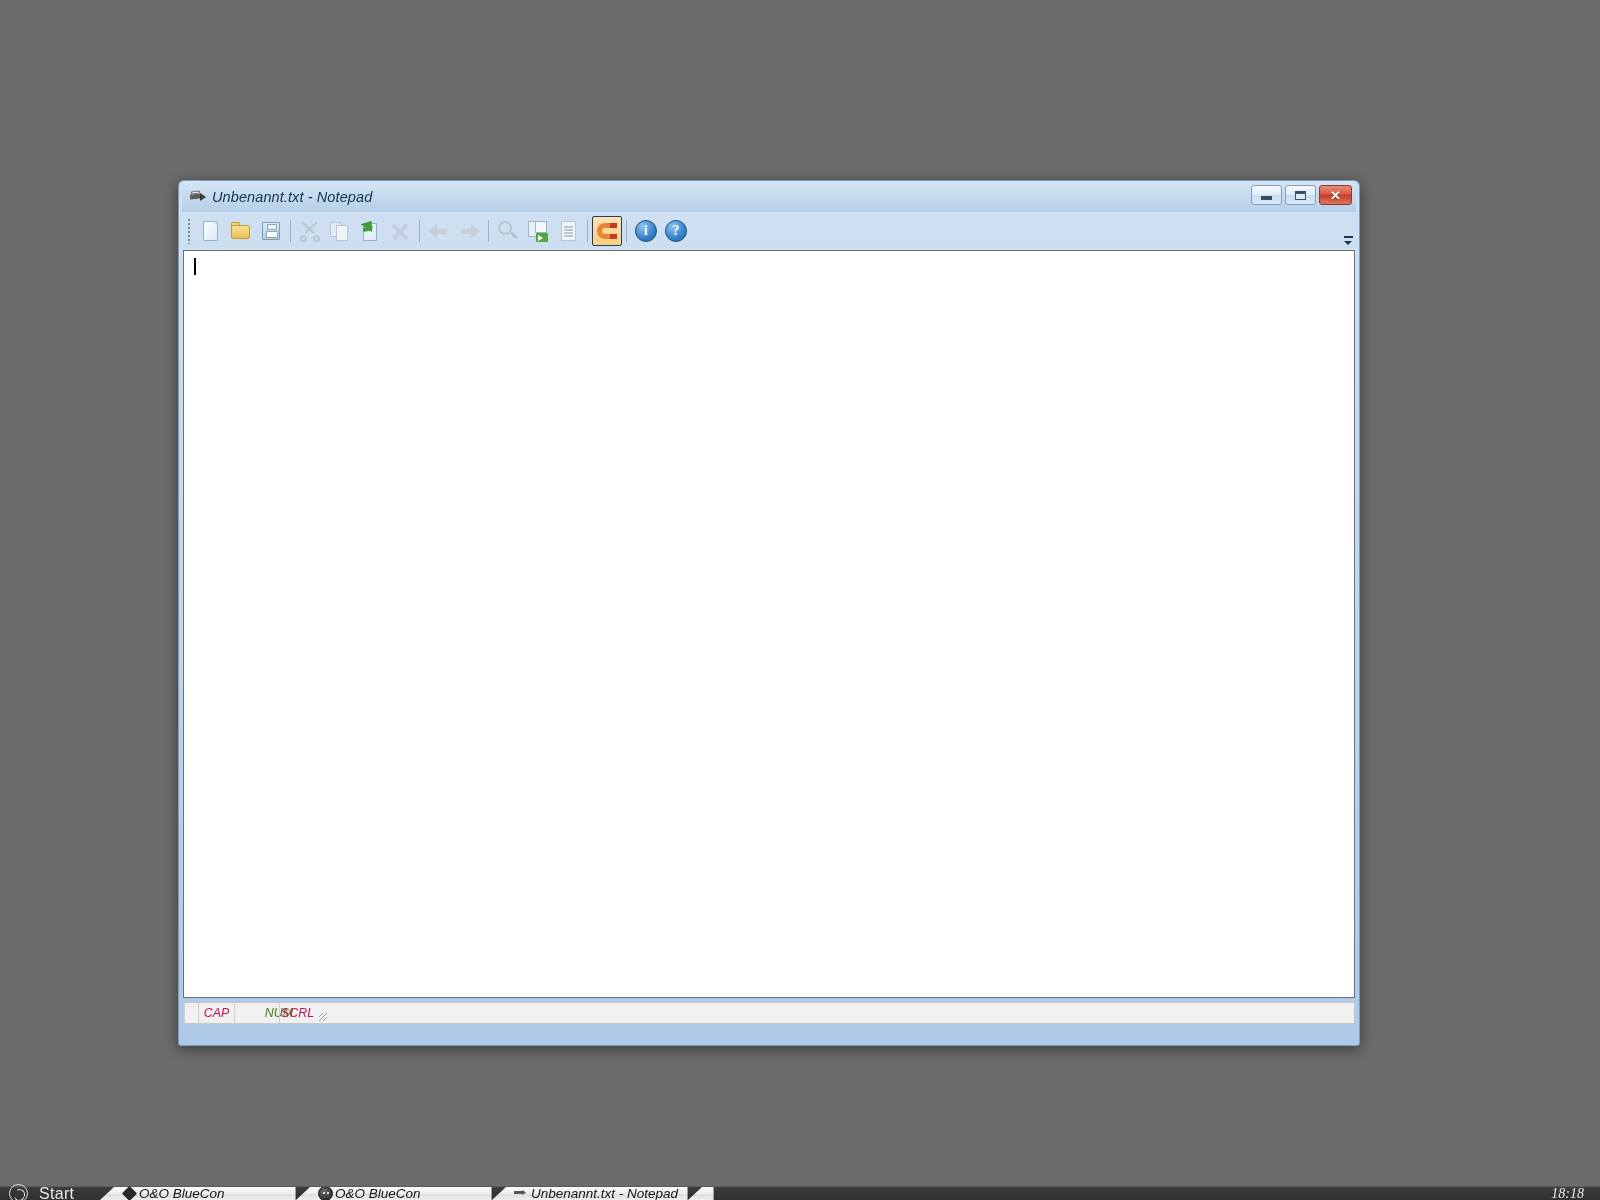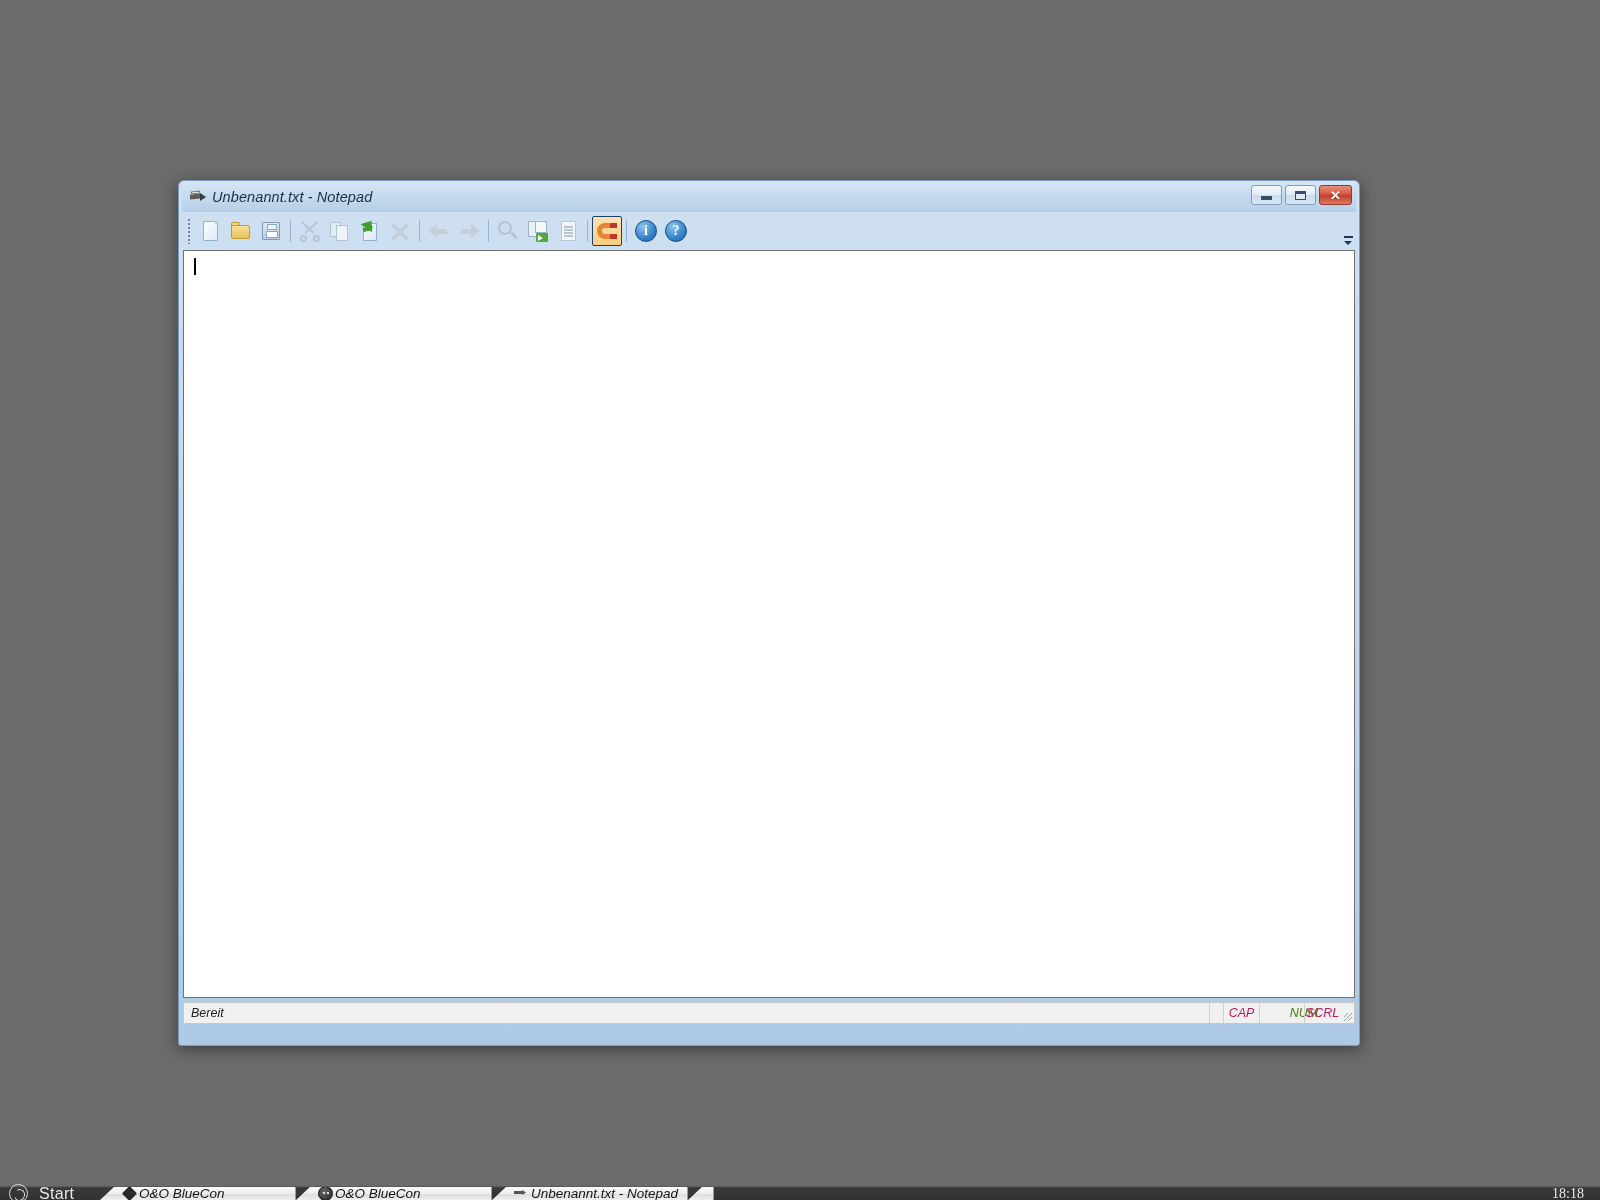--- a/index.html
+++ b/index.html
@@ -569,20 +569,21 @@
 
   #clock {
     margin-left: auto;
     display: flex;
     align-items: center;
     padding: 0 16px 0 10px;
     color: #eaeaea;
     font-size: 14px;
     flex: 0 0 auto;
     font-family: "Liberation Serif", serif;
+    font-style: italic;
   }
 </style>
 </head>
 <body>
 
 <div id="desktop">
 
   <div id="notepad-window">
 
     <div id="titlebar">
@@ -728,21 +729,20 @@
         <div class="chev"></div>
       </div>
     </div>
 
     <div id="edit-area">
       <div id="caret"></div>
       <span></span>
     </div>
 
     <div id="statusbar">
-      <div id="status-text">Bereit</div>
       <div class="status-pane blank"></div>
       <div class="status-pane off">CAP</div>
       <div class="status-pane on">NUM</div>
       <div class="status-pane off">SCRL</div>
       <div id="resize-grip"></div>
     </div>
 
   </div>
 </div>
 

